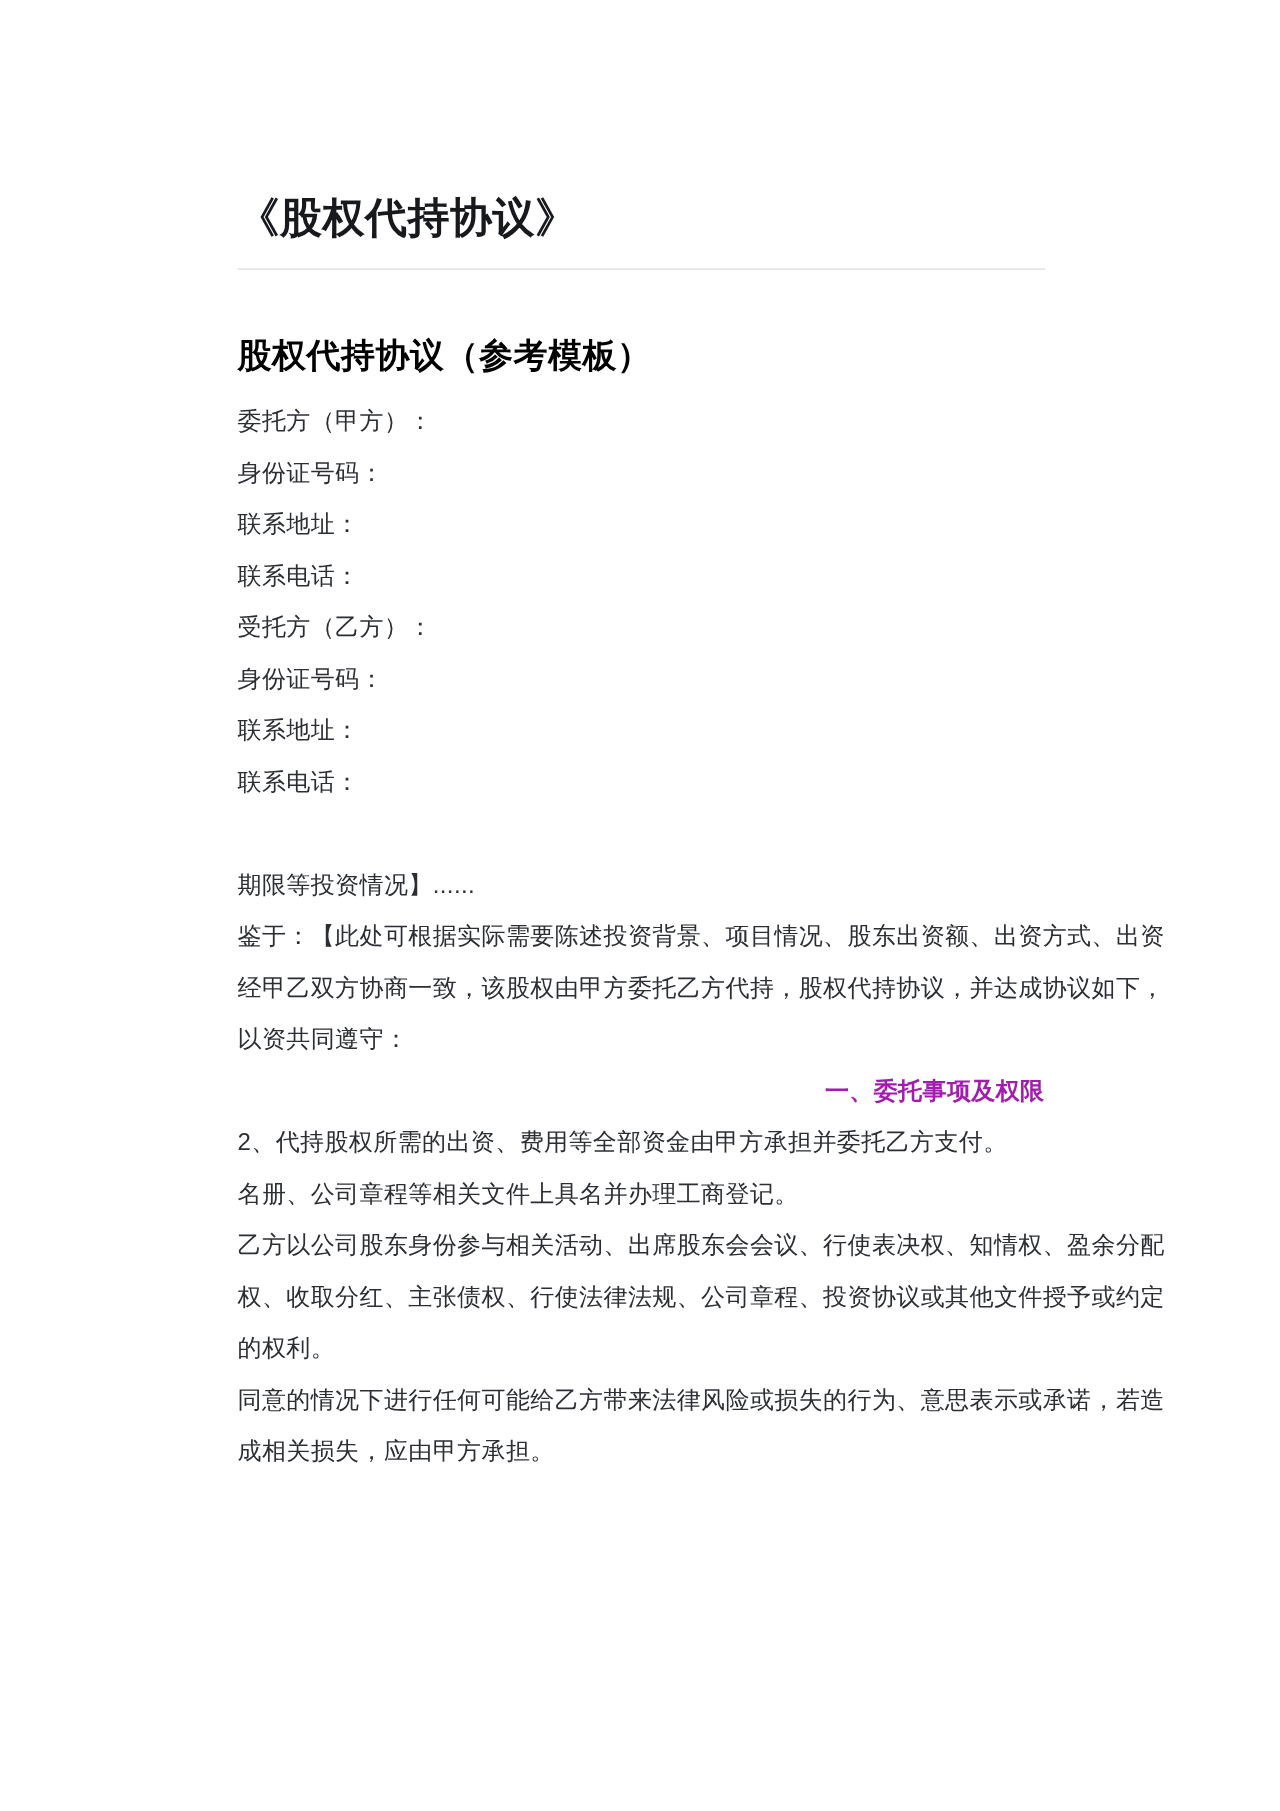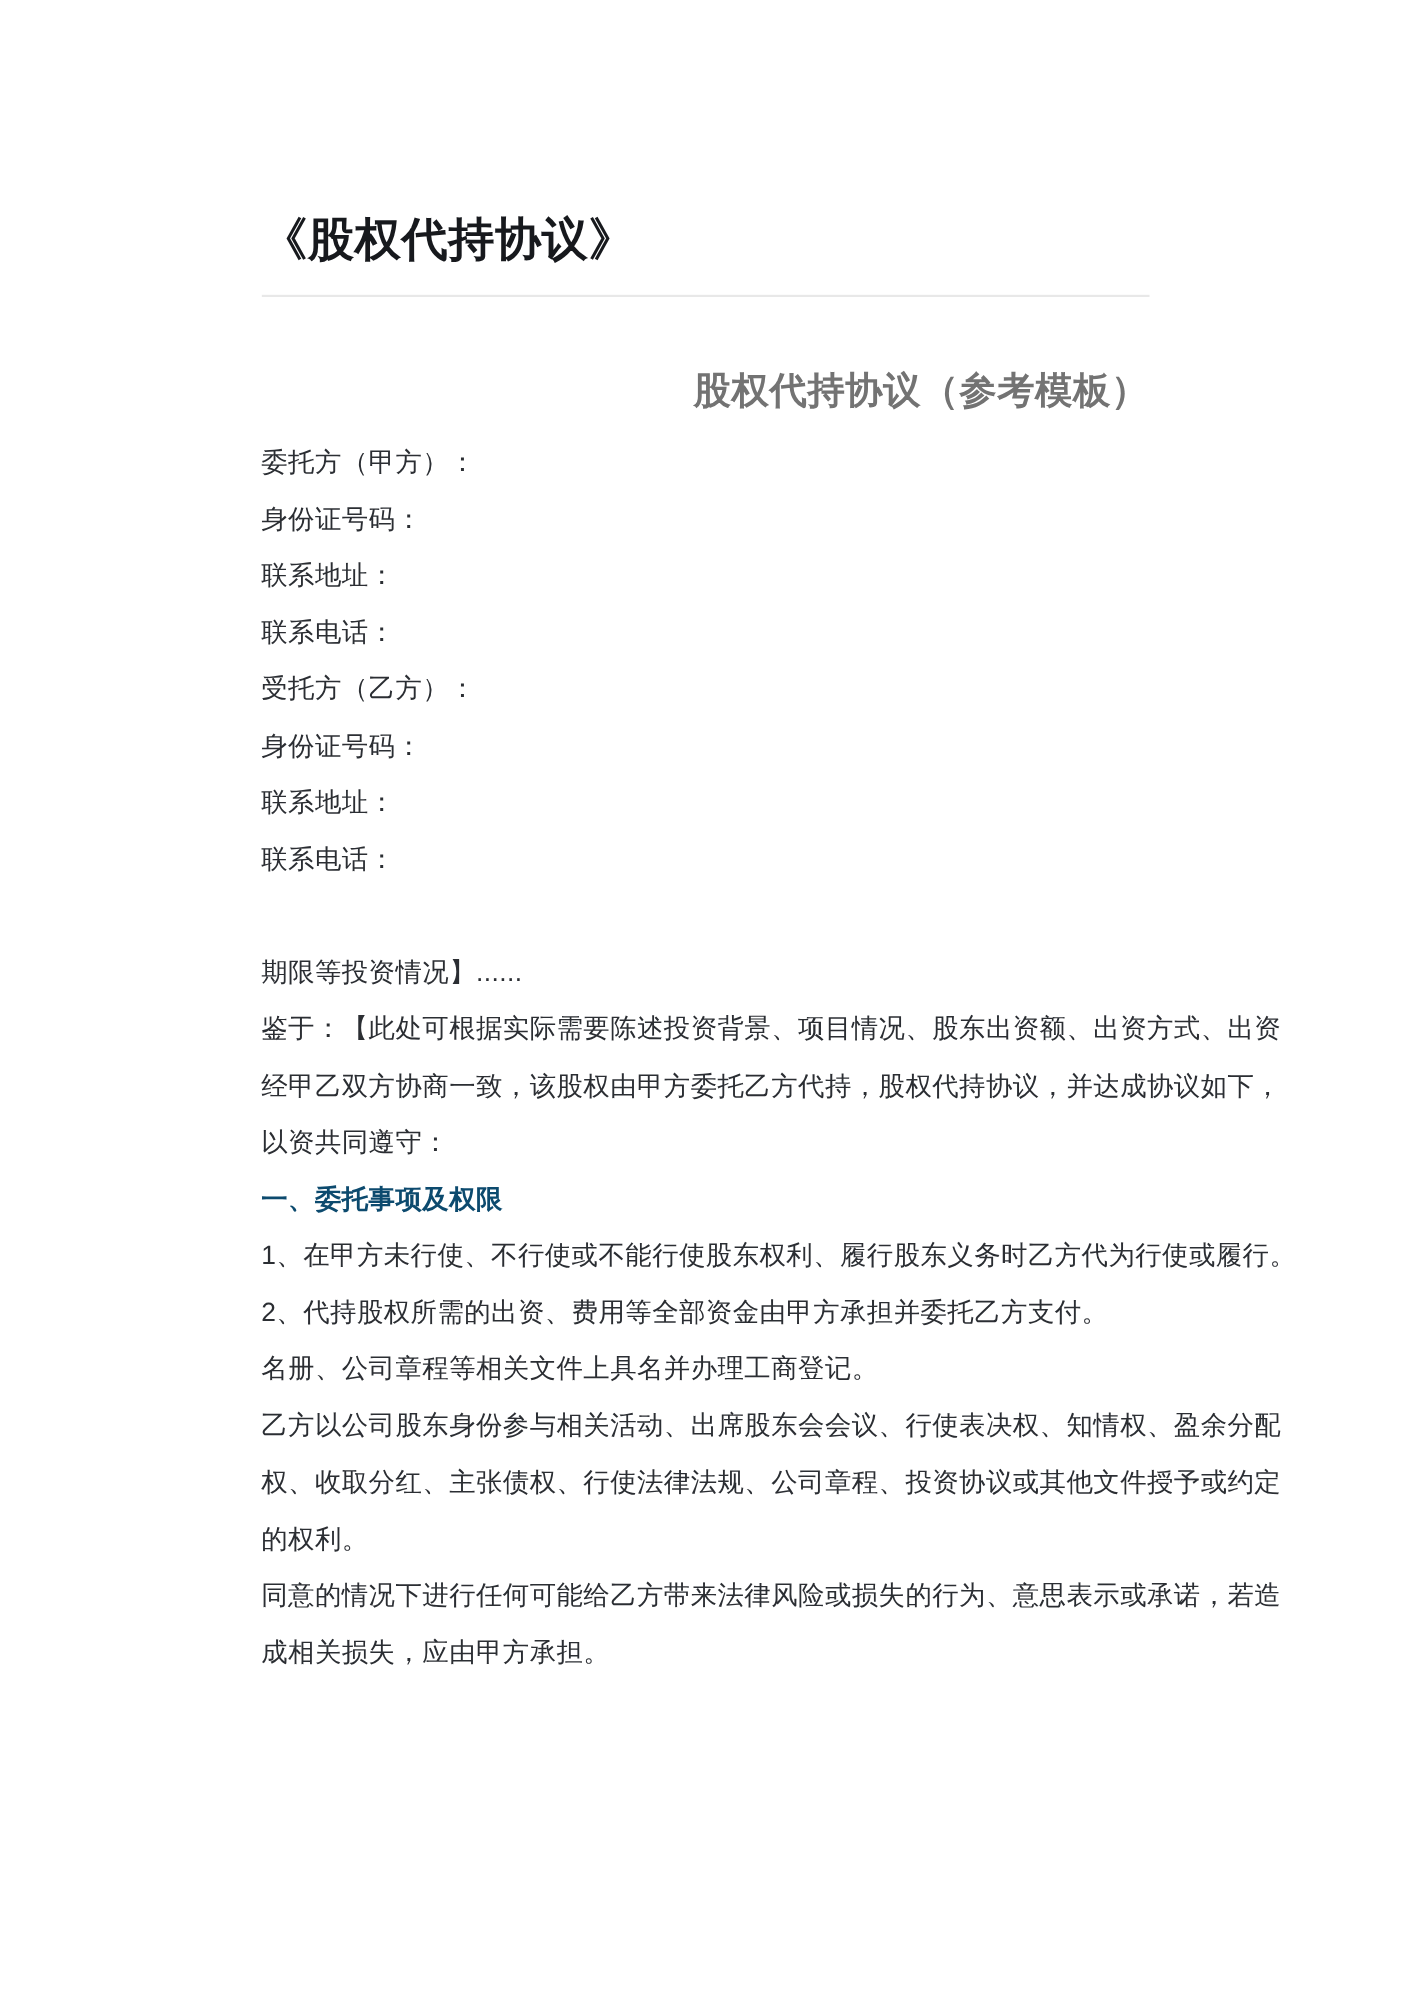--- a/index.html
+++ b/index.html
@@ -26,41 +26,42 @@
     color: #17191d;
     letter-spacing: 0.5px;
   }
   .doc-divider {
     height: 2px;
     background: #e8e8e8;
     margin-top: 24px;
   }
   .doc-subtitle {
     margin: 61px 0 0 0;
-    text-align: right;
+    text-align: left;
     font-size: 34px;
     line-height: 48px;
     font-weight: 700;
-    color: #737373;
+    color: #000000;
     letter-spacing: 0.5px;
   }
   .doc-body {
     margin-top: 16px;
     font-size: 24px;
     color: #2b2e33;
   }
   .doc-body .line {
     line-height: 51.5px;
     min-height: 51.5px;
     letter-spacing: 0.4px;
     white-space: nowrap;
   }
   .doc-body .line.bold {
     font-weight: 700;
-    color: #0c4a6e;
+    color: #a21caf;
+    text-align: right;
   }
   .doc-body .line.blank {
     white-space: normal;
   }
 </style>
 </head>
 <body>
 
 <div class="page">
   <h1 class="doc-title">《股权代持协议》</h1>
@@ -74,21 +75,20 @@
       <div class="line">受托方（乙方）：</div>
       <div class="line">身份证号码：</div>
       <div class="line">联系地址：</div>
       <div class="line">联系电话：</div>
       <div class="line blank">&nbsp;</div>
       <div class="line">期限等投资情况】......</div>
       <div class="line">鉴于：【此处可根据实际需要陈述投资背景、项目情况、股东出资额、出资方式、出资</div>
       <div class="line">经甲乙双方协商一致，该股权由甲方委托乙方代持，股权代持协议，并达成协议如下，</div>
       <div class="line">以资共同遵守：</div>
       <div class="line bold">一、委托事项及权限</div>
-      <div class="line">1、在甲方未行使、不行使或不能行使股东权利、履行股东义务时乙方代为行使或履行。</div>
       <div class="line">2、代持股权所需的出资、费用等全部资金由甲方承担并委托乙方支付。</div>
       <div class="line">名册、公司章程等相关文件上具名并办理工商登记。</div>
       <div class="line">乙方以公司股东身份参与相关活动、出席股东会会议、行使表决权、知情权、盈余分配</div>
       <div class="line">权、收取分红、主张债权、行使法律法规、公司章程、投资协议或其他文件授予或约定</div>
       <div class="line">的权利。</div>
       <div class="line">同意的情况下进行任何可能给乙方带来法律风险或损失的行为、意思表示或承诺，若造</div>
       <div class="line">成相关损失，应由甲方承担。</div>
     </div>
 </div>
 

